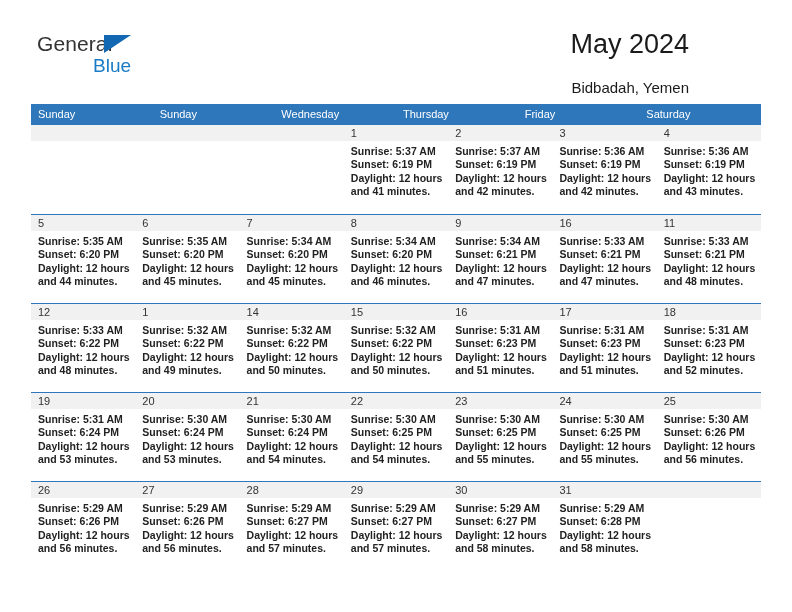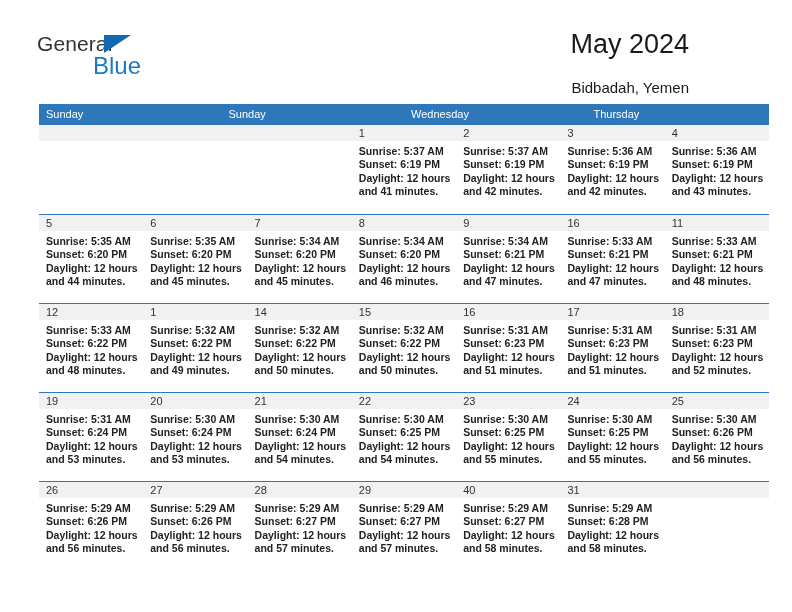--- a/index.html
+++ b/index.html
@@ -53,21 +53,21 @@
     top: 3px;
     width: 0;
     height: 0;
     border-top: 18px solid #1268b3;
     border-right: 27px solid transparent;
   }
   .brand-line2 {
     position: absolute;
     left: 62px;
     top: 22px;
-    font-size: 24px;
+    font-size: 19px;
     color: #1a7bc4;
     line-height: 24px;
     white-space: nowrap;
   }
 
   .title-block {
     position: absolute;
     right: 0;
     top: 0;
     text-align: right;
@@ -84,21 +84,21 @@
     font-size: 15px;
     color: #1a1a1a;
     line-height: 22px;
     margin-top: 16px;
     white-space: nowrap;
   }
 
   
   .calendar {
     position: absolute;
-    left: 39px;
+    left: 31px;
     top: 104px;
     width: 730px;
   }
   .weekdays {
     display: flex;
     background: #2f77bb;
     height: 21px;
   }
   .weekday {
     flex: 1 1 0;
@@ -172,20 +172,22 @@
 
   </div>
 
   <div class="calendar">
 
     <div class="weekdays">
       <div class="weekday">Sunday</div>
       <div class="weekday">Sunday</div>
       <div class="weekday">Wednesday</div>
       <div class="weekday">Thursday</div>
+      <div class="weekday">Friday</div>
+      <div class="weekday">Saturday</div>
     </div>
 
     <div class="week first">
       <div class="day empty">
         <div class="day-band"></div>
         <div class="day-num"></div>
         <div class="day-info">
           <div></div>
           <div></div>
           <div></div>
@@ -509,21 +511,21 @@
         <div class="day-num">29</div>
         <div class="day-info">
           <div>Sunrise: 5:29 AM</div>
           <div>Sunset: 6:27 PM</div>
           <div>Daylight: 12 hours</div>
           <div>and 57 minutes.</div>
         </div>
       </div>
       <div class="day">
         <div class="day-band"></div>
-        <div class="day-num">40</div>
+        <div class="day-num">30</div>
         <div class="day-info">
           <div>Sunrise: 5:29 AM</div>
           <div>Sunset: 6:27 PM</div>
           <div>Daylight: 12 hours</div>
           <div>and 58 minutes.</div>
         </div>
       </div>
       <div class="day">
         <div class="day-band"></div>
         <div class="day-num">31</div>

